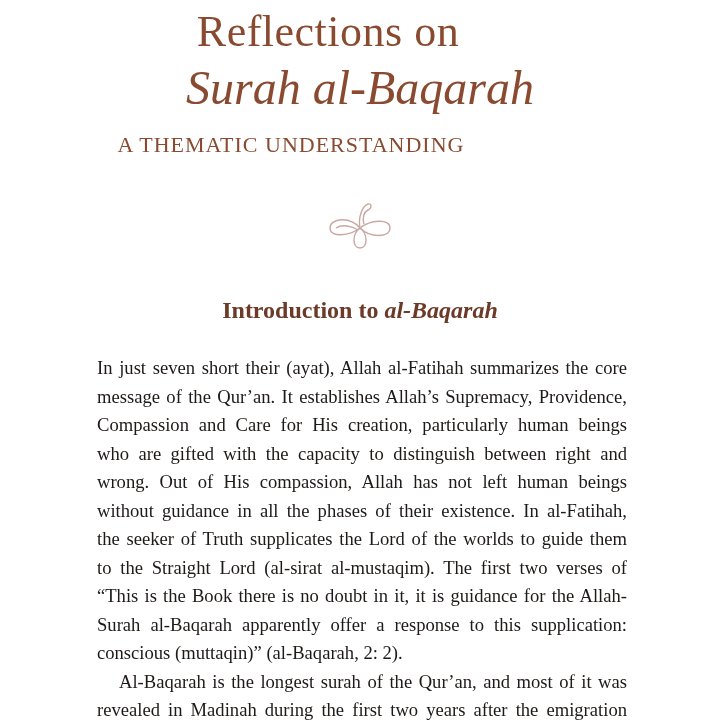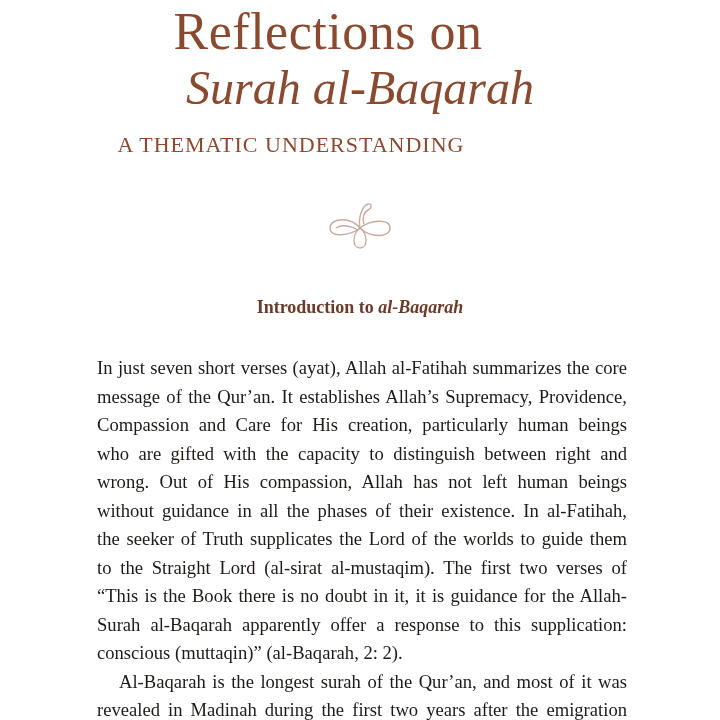--- a/index.html
+++ b/index.html
@@ -3,34 +3,34 @@
 <meta charset="utf-8">
 <style>
   html, body { margin:0; padding:0; }
   body {
     width:720px; height:720px; overflow:hidden; background:#ffffff;
     font-family:"Liberation Serif","DejaVu Serif",serif; color:#1e1a18;
     position:relative;
   }
   .title1 {
     position:absolute; left:0; width:656px; top:4px; text-align:center;
-    font-size:52px; color:#8a4a30; letter-spacing:0.5px; line-height:56px;
+    font-size:44px; color:#8a4a30; letter-spacing:0.5px; line-height:56px;
   }
   .title2 {
     position:absolute; left:0; width:720px; top:60px; text-align:center;
     font-size:48px; font-style:italic; color:#8a4a30; line-height:56px;
   }
   .subtitle {
     position:absolute; left:0; width:582px; top:132px; text-align:center;
     font-size:22px; color:#8a4a30; letter-spacing:1px;
   }
   .ornament { position:absolute; left:322px; top:198px; width:76px; height:56px; }
   .section-heading {
     position:absolute; left:0; width:720px; top:297px; text-align:center;
-    font-size:18px; font-weight:bold; color:#6b3a28;
+    font-size:24px; font-weight:bold; color:#6b3a28;
   }
   .section-heading .it { font-style:italic; }
   .body {
     position:absolute; left:97px; top:354px; width:530px;
     font-size:18.6px; line-height:28.5px; color:#1e1a18;
   }
   .line { white-space:nowrap; display:block; text-align:justify; text-align-last:justify; }
   .line.last { text-align-last:left; }
   .line.indent { padding-left:22px; }
   .it { }
@@ -48,21 +48,21 @@
     <path d="M38 30 C30 36, 30 50, 38 50 C46 50, 46 36, 38 30"></path>
     <path d="M38 30 C36 20, 40 8, 46 6 C50 5, 50 10, 46 12 C42 14, 40 20, 42 26"></path>
     <path d="M14 30 C20 26, 30 28, 36 32"></path>
   </svg>
 
   <div class="section-heading">
     <span>Introduction to </span><span class="it">al-Baqarah</span>
   </div>
 
   <div class="body" id="body-text">
-      <span class="line"><span>In just seven short verses (</span><span class="it">ayat</span><span>), </span><span class="it">Allah al-Fatihah</span><span> summarizes the core</span></span>
+      <span class="line"><span>In just seven short their (</span><span class="it">ayat</span><span>), </span><span class="it">Allah al-Fatihah</span><span> summarizes the core</span></span>
       <span class="line"><span>message of the Qur’an. It establishes Allah’s Supremacy, Providence,</span></span>
       <span class="line"><span>Compassion and Care for His creation, particularly human beings</span></span>
       <span class="line"><span>who are gifted with the capacity to distinguish between right and</span></span>
       <span class="line"><span>wrong. Out of His compassion, Allah has not left human beings</span></span>
       <span class="line"><span>without guidance in all the phases of their existence. In </span><span class="it">al-Fatihah</span><span>,</span></span>
       <span class="line"><span>the seeker of Truth supplicates the Lord of the worlds to guide them</span></span>
       <span class="line"><span>to the Straight Lord (</span><span class="it">al-sirat al-mustaqim</span><span>). The first two verses of</span></span>
       <span class="line"><span class="it">“This is the Book there is no doubt in it, it is guidance for the Allah-</span></span>
       <span class="line"><span class="it">Surah al-Baqarah</span><span> apparently offer a response to this supplication:</span></span>
       <span class="line last"><span class="it">conscious (muttaqin)”</span><span> (al-Baqarah, 2: 2).</span></span>

